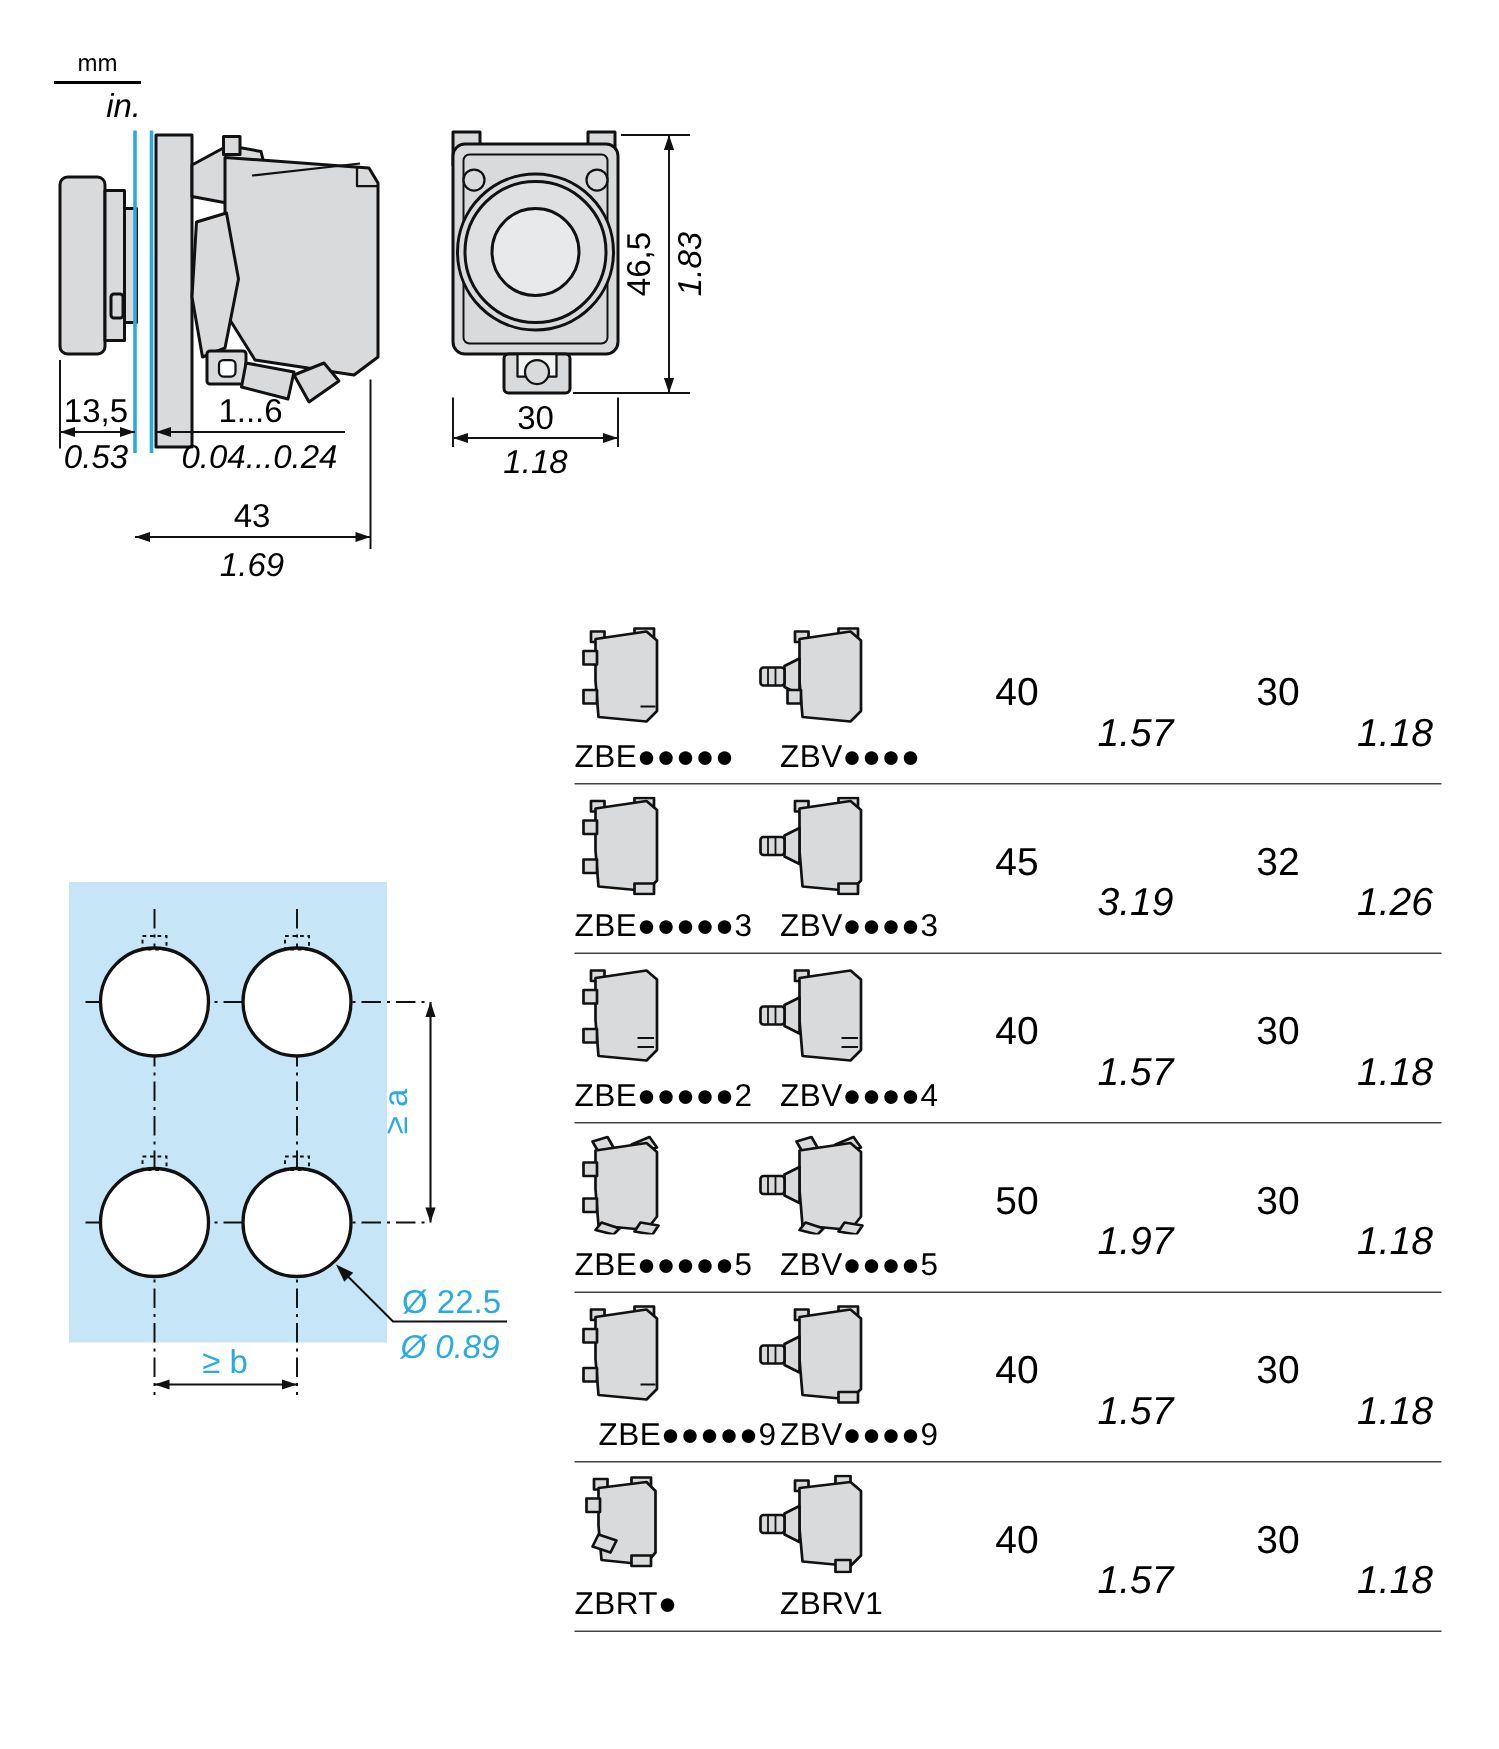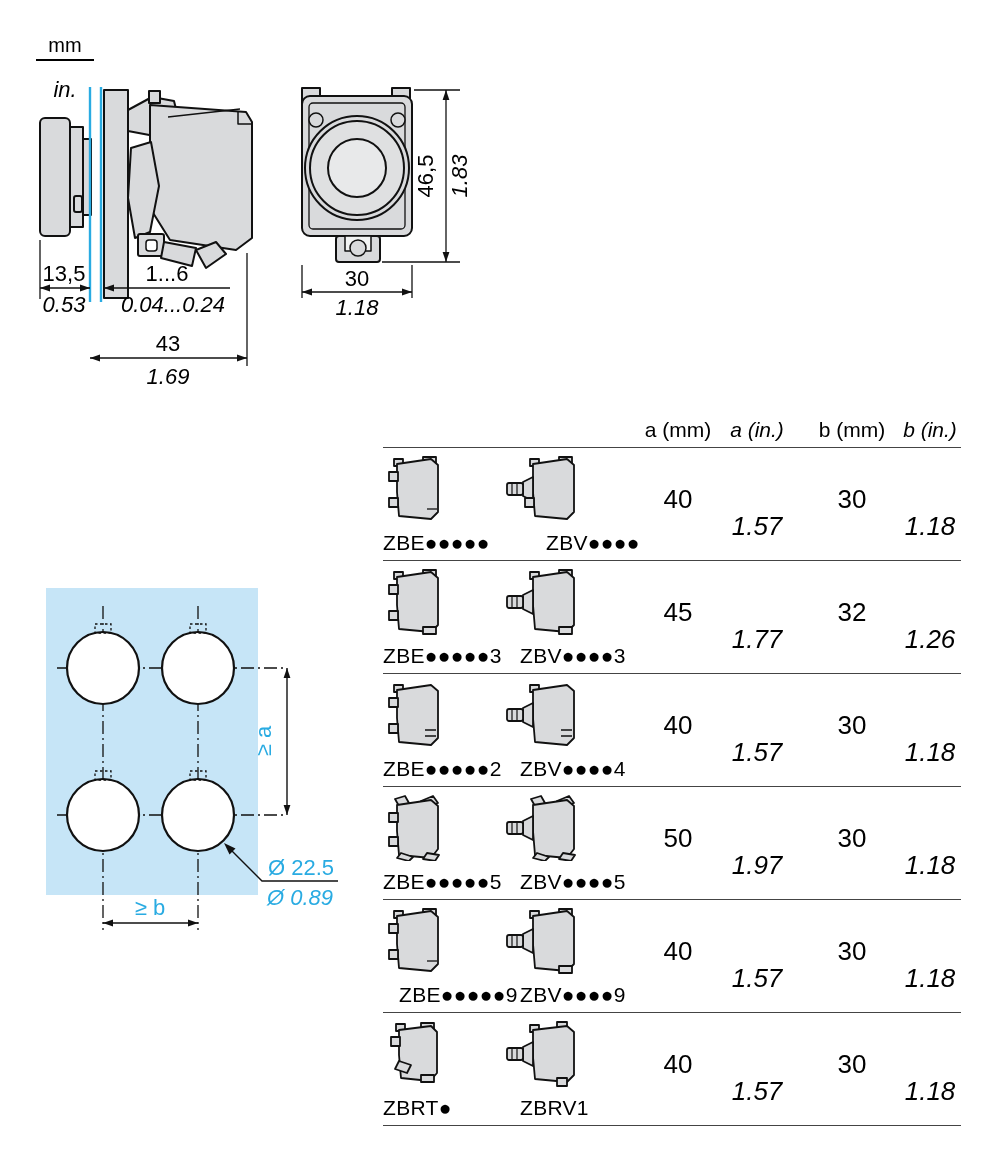--- a/index.html
+++ b/index.html
@@ -1,22 +1,22 @@
 <!DOCTYPE html>
 <html><head>
 <meta charset="utf-8">
 <style>
   html,body{margin:0;padding:0;background:#fff;}
   .page{position:relative;width:999px;height:1166px;background:#fff;overflow:hidden;
         font-family:"Liberation Sans", sans-serif;color:#000;}
   .abs{position:absolute;}
   
   .legend{left:36px;top:34px;width:58px;text-align:center;}
-  .legend .metric{font-size:20px;border-bottom:2px solid #000;padding:0 4px 2px 4px;}
-  .legend .imperial{font-size:22px;font-style:italic;padding-top:16px;}
+  .legend .metric{font-size:16px;border-bottom:2px solid #000;padding:0 4px 2px 4px;}
+  .legend .imperial{font-size:22px;font-style:italic;padding-top:2px;text-align:right;}
   
   svg text{font-family:"Liberation Sans", sans-serif;font-size:22px;fill:#000;}
   svg text.it{font-style:italic;}
   svg text.cy{fill:#29ABE2;}
   
   .dim-table{left:383px;top:410px;width:578px;}
   .t-head{position:relative;height:37px;border-bottom:1px solid #444;}
   .t-row{position:relative;height:112px;border-bottom:1px solid #444;}
   .hdr{position:absolute;top:8px;transform:translateX(-50%);font-size:21px;white-space:nowrap;}
   .hdr.it{font-style:italic;}
@@ -149,26 +149,20 @@
       <polygon points="224,843 229.5,854.5 235.5,848.5"></polygon>
     </g>
     <text x="271" y="741" text-anchor="middle" transform="rotate(-90 271 741)" class="cy">≥ a</text>
     <text x="150" y="915" text-anchor="middle" class="cy">≥ b</text>
     <text x="268" y="875" class="cy">Ø 22.5</text>
     <text x="267" y="905" class="cy it">Ø 0.89</text>
   </svg>
 
   <div class="abs dim-table">
 
-    <div class="t-head">
-      <span class="hdr c1">a (mm)</span>
-      <span class="hdr it c2">a (in.)</span>
-      <span class="hdr c3">b (mm)</span>
-      <span class="hdr it c4">b (in.)</span>
-    </div>
 
     <div class="t-row">
       <svg class="icon1" width="64" height="66" viewBox="0 0 64 66">
         <g fill="#D9DADC" stroke="#111" stroke-width="1.8" stroke-linejoin="round">
           <rect x="40" y="1" width="13" height="7"></rect>
             <rect x="11" y="3" width="9" height="7"></rect>
           <polygon points="14,8 48,3 55,9 55,56 48,63 16,60 14,36"></polygon>
           <rect x="6" y="16" width="9" height="9"></rect>
             <rect x="6" y="42" width="9" height="9"></rect>
           <path d="M44,53 h10" stroke-width="1.3"></path>
@@ -179,21 +173,21 @@
           <rect x="54" y="1" width="13" height="7"></rect>
             <rect x="25" y="3" width="9" height="7"></rect>
           <polygon points="28,8 62,3 69,9 69,56 62,63 30,60 28,36"></polygon>
           <polygon points="18,26 28,21 28,45 18,40"></polygon>
           <rect x="2" y="27" width="16" height="12" rx="2"></rect>
           <path d="M7,27 v12 M12,27 v12" stroke-width="1.2"></path>
           <rect x="20" y="42" width="9" height="9"></rect>
         </g>
       </svg>
       <span class="ref" style="left:0;">ZBE●●●●●</span>
-      <span class="ref" style="left:137px;margin-left:26px;">ZBV●●●●</span>
+      <span class="ref" style="left:137px;">ZBV●●●●</span>
       <span class="val c1">40</span>
       <span class="val it c2">1.57</span>
       <span class="val c3">30</span>
       <span class="val it c4">1.18</span>
     </div>
 
     <div class="t-row">
       <svg class="icon1" width="64" height="66" viewBox="0 0 64 66">
         <g fill="#D9DADC" stroke="#111" stroke-width="1.8" stroke-linejoin="round">
           <rect x="40" y="1" width="13" height="7"></rect>
@@ -211,21 +205,21 @@
           <polygon points="28,8 62,3 69,9 69,56 62,63 30,60 28,36"></polygon>
           <polygon points="18,26 28,21 28,45 18,40"></polygon>
           <rect x="2" y="27" width="16" height="12" rx="2"></rect>
           <path d="M7,27 v12 M12,27 v12" stroke-width="1.2"></path>
           <rect x="54" y="58" width="13" height="7"></rect>
         </g>
       </svg>
       <span class="ref" style="left:0;">ZBE●●●●●3</span>
       <span class="ref" style="left:137px;">ZBV●●●●3</span>
       <span class="val c1">45</span>
-      <span class="val it c2">1.77</span>
+      <span class="val it c2">3.19</span>
       <span class="val c3">32</span>
       <span class="val it c4">1.26</span>
     </div>
 
     <div class="t-row">
       <svg class="icon1" width="64" height="66" viewBox="0 0 64 66">
         <g fill="#D9DADC" stroke="#111" stroke-width="1.8" stroke-linejoin="round">
           <rect x="11" y="3" width="9" height="7"></rect>
           <polygon points="14,8 48,3 55,9 55,56 48,63 16,60 14,36"></polygon>
           <rect x="6" y="16" width="9" height="9"></rect>

